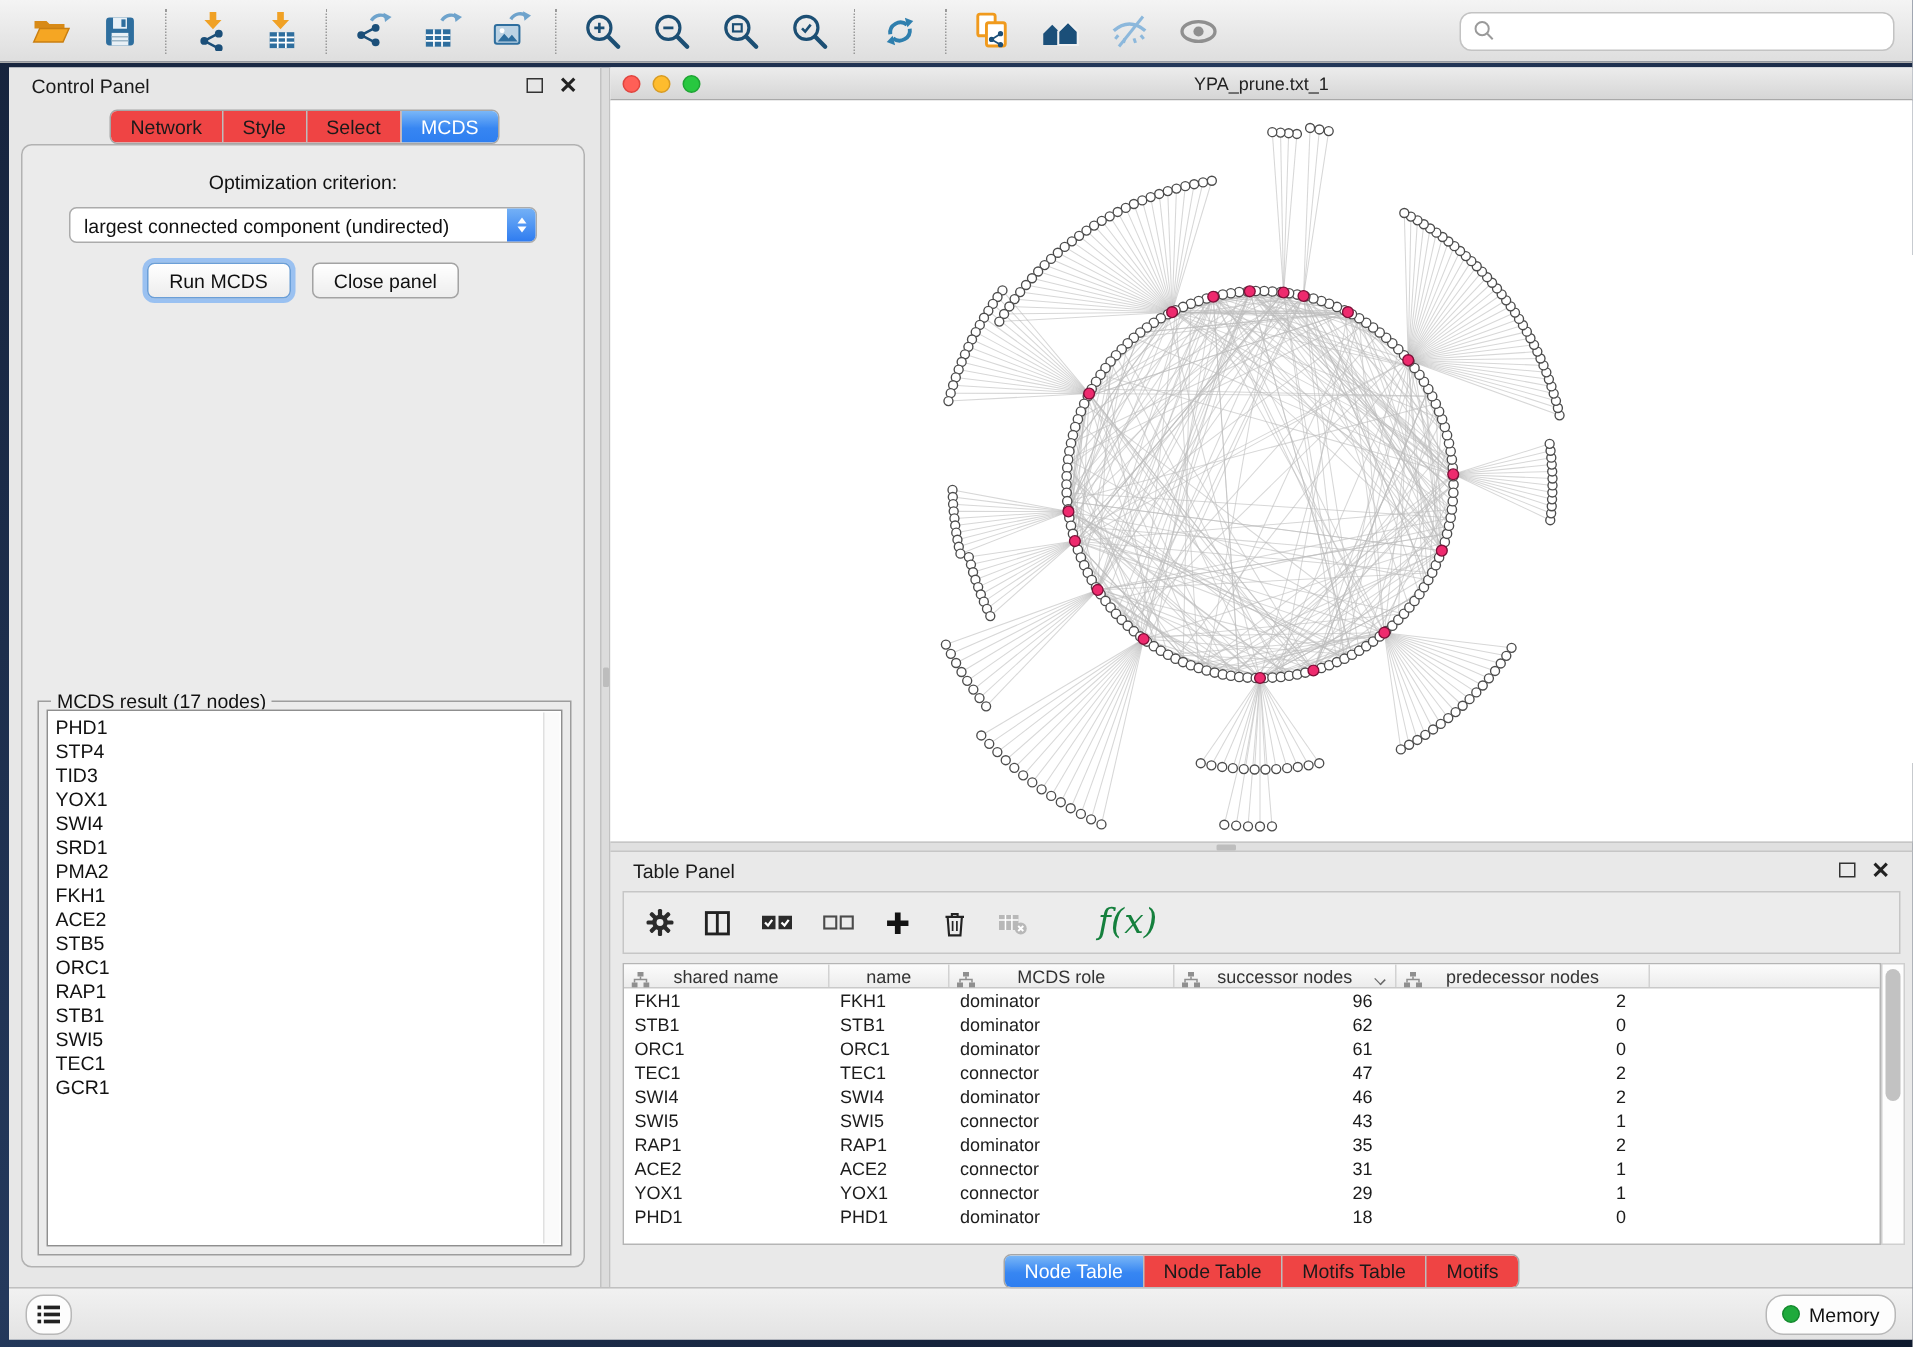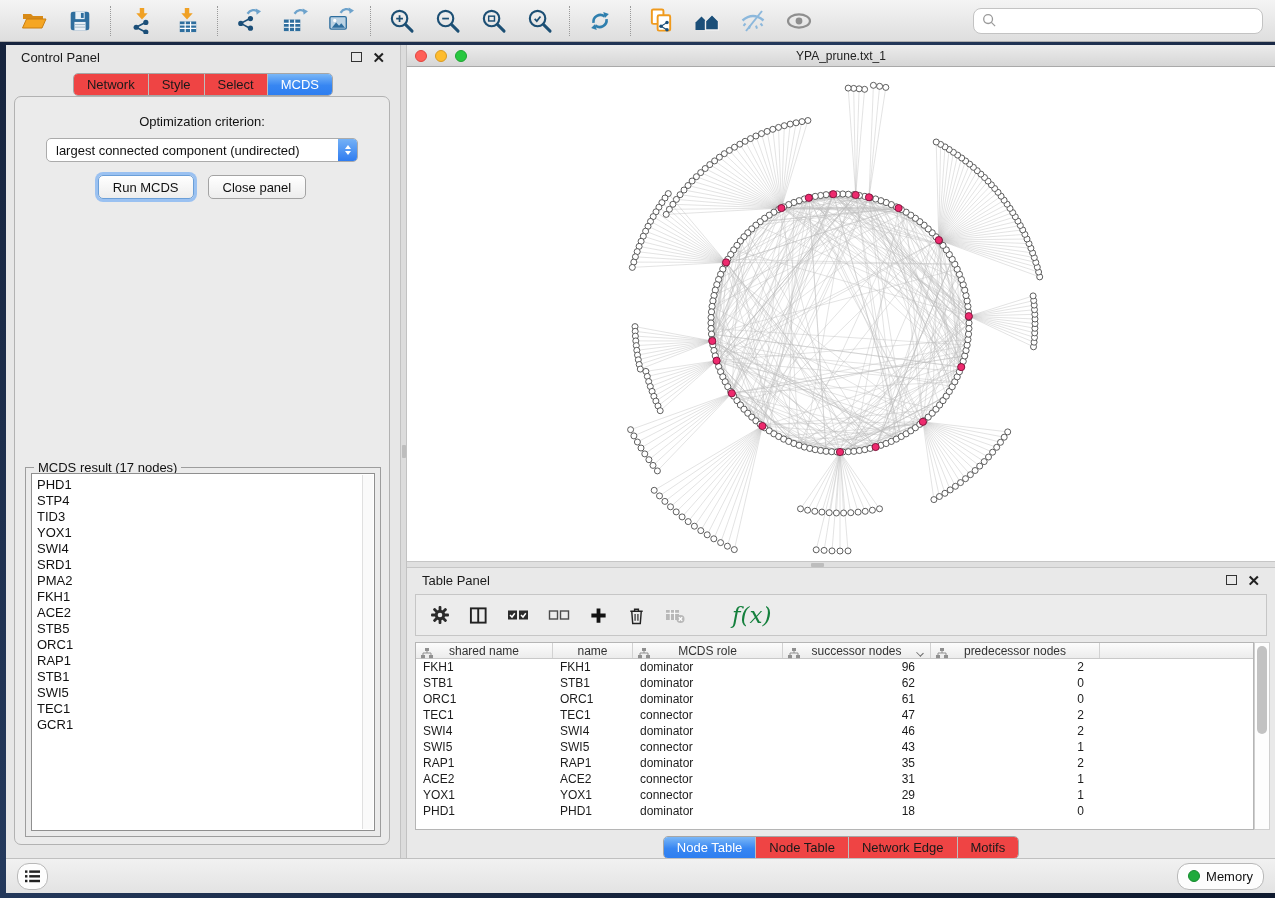--- a/index.html
+++ b/index.html
@@ -1394,21 +1394,21 @@
         </div>
     </div>
     <div class="tbl-scroll">
         <div class="tbl-thumb"></div>
       </div>
 
     <div class="tp-tabs">
       <div class="seg-ctl">
           <div class="seg-tab sel">Node Table</div>
           <div class="seg-tab">Node Table</div>
-          <div class="seg-tab">Network Edge</div>
+          <div class="seg-tab">Motifs Table</div>
           <div class="seg-tab">Motifs</div>
         </div>
     </div>
   </div>
 
   <div class="statusbar">
     <span class="sb-btn sb-left">
       <svg width="17" height="15" viewBox="0 0 18 16">
         <g fill="#222">
           <rect x="1" y="1.5" width="2.6" height="2.6"></rect>

